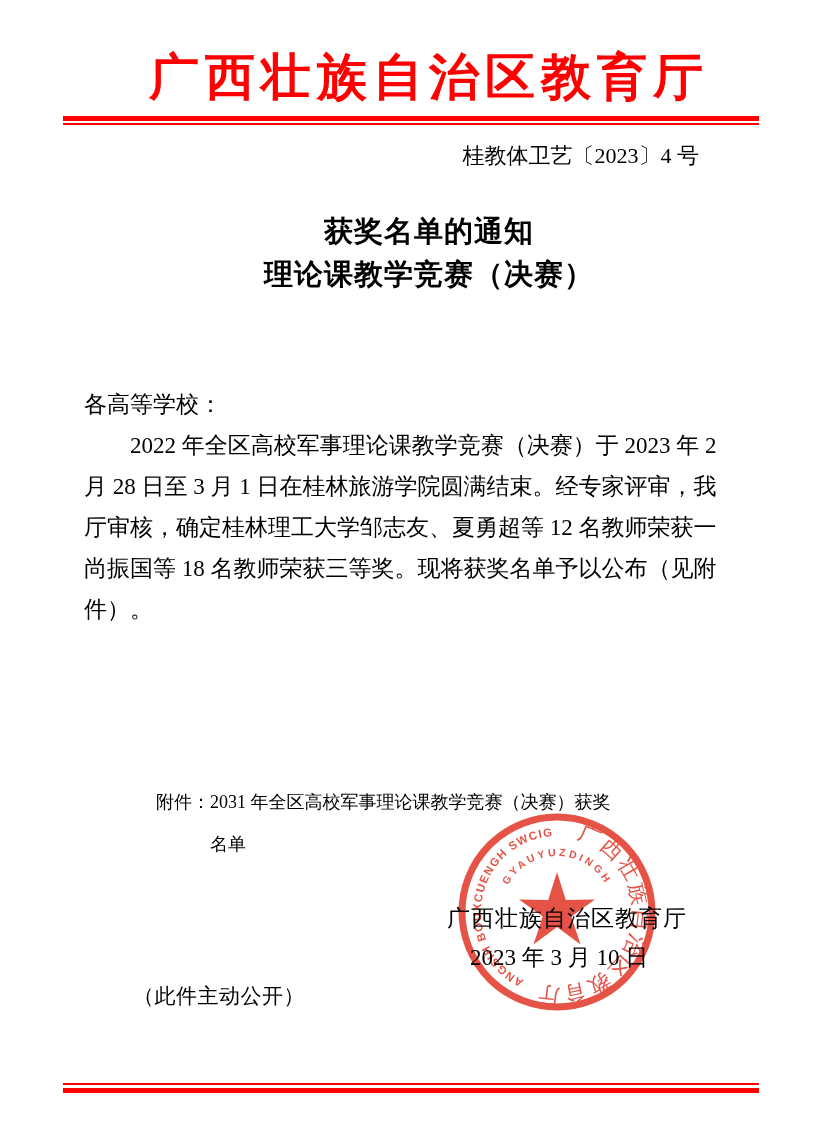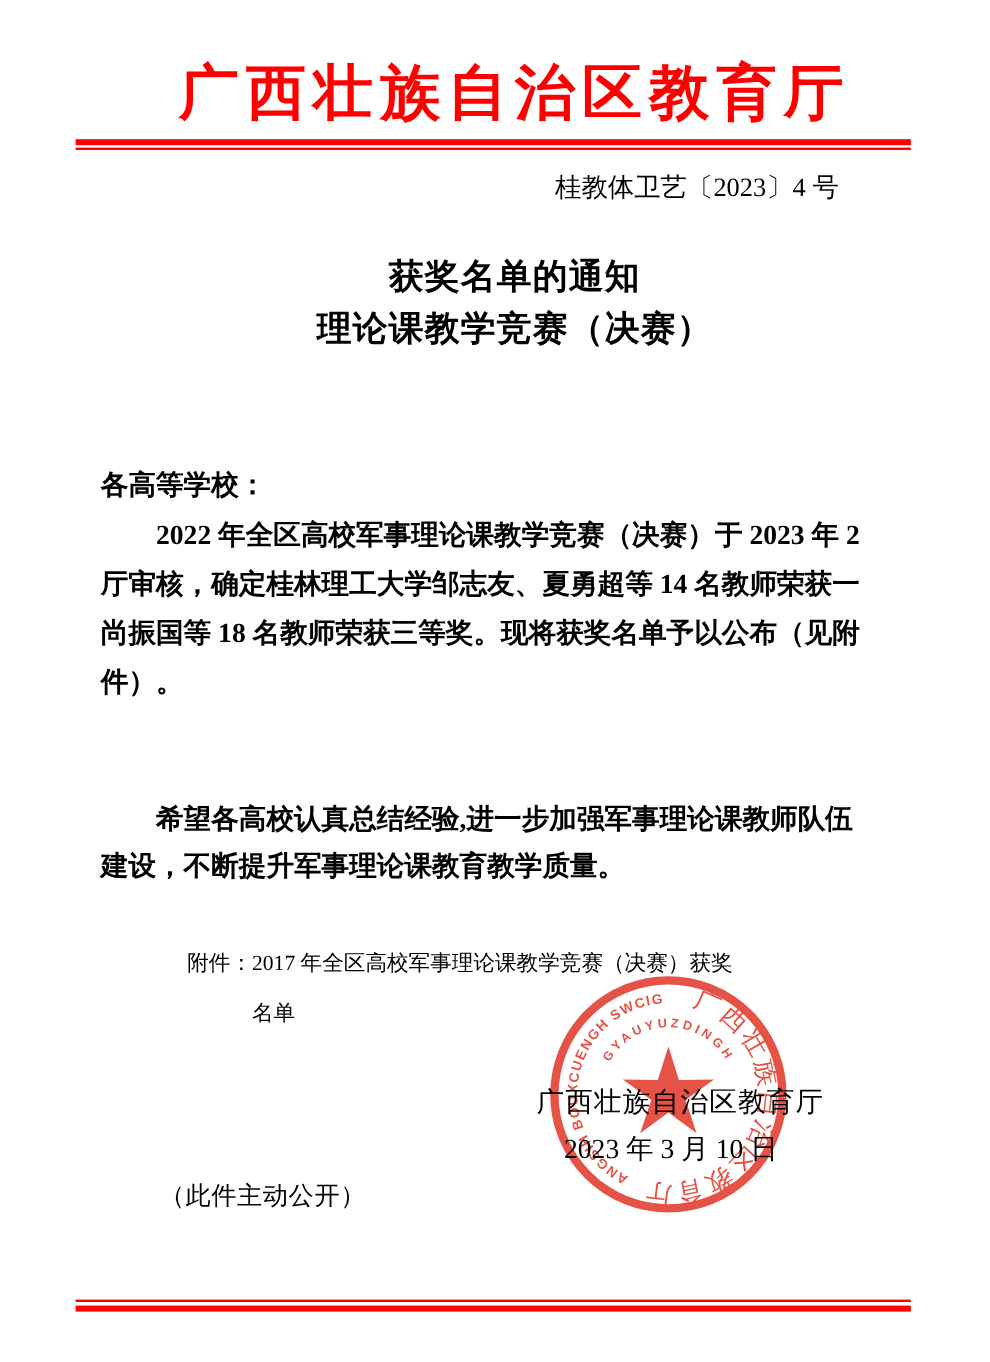--- a/index.html
+++ b/index.html
@@ -27,21 +27,21 @@
   .doc-number { position:absolute; top:141px; right:60px; font-size:22px; white-space:nowrap; }
 
   .title-block {
     position:absolute; left:63px; top:210px; width:732px; text-align:center;
     font-size:29px; font-weight:bold; line-height:43px; letter-spacing:1px;
   }
 
   .body-para { position:absolute; left:84px; width:692px; font-size:23px; }
   .para1 { top:384px; line-height:41px; }
   .para2 { top:663px; line-height:39px; }
-  .bline { white-space:nowrap;font-weight:bold; }
+  .bline { white-space:nowrap; }
 
   .attachment { position:absolute; left:156px; top:781px; display:flex; font-size:18px; line-height:42px; }
   .att-label { white-space:nowrap; }
   .att-lines div { white-space:nowrap; }
 
   .sig-name { position:absolute; left:447px; top:903px; font-size:23px; letter-spacing:1px; white-space:nowrap; }
   .sig-date { position:absolute; left:470px; top:942px; font-size:23px; white-space:nowrap; }
   .note { position:absolute; left:117px; top:982px; font-size:21px; letter-spacing:0.5px; white-space:nowrap;margin-left:16px; }
 
   .seal {
@@ -68,33 +68,30 @@
   <div class="doc-number">桂教体卫艺〔2023〕4 号</div>
 
   <div class="title-block">
     <div>获奖名单的通知</div>
     <div>理论课教学竞赛（决赛）</div>
   </div>
 
   <div class="body-para para1" id="body-para1">
       <div class="bline">各高等学校：</div>
       <div class="bline">　　2022 年全区高校军事理论课教学竞赛（决赛）于 2023 年 2</div>
-      <div class="bline">厅审核，确定桂林理工大学邹志友、夏勇超等 14 名教师荣获一</div>
+      <div class="bline">月 28 日至 3 月 1 日在桂林旅游学院圆满结束。经专家评审，我</div>
+      <div class="bline">厅审核，确定桂林理工大学邹志友、夏勇超等 12 名教师荣获一</div>
       <div class="bline">尚振国等 18 名教师荣获三等奖。现将获奖名单予以公布（见附</div>
       <div class="bline">件）。</div>
-    </div>
-  <div class="body-para para2" id="body-para2">
-      <div class="bline">　　希望各高校认真总结经验,进一步加强军事理论课教师队伍</div>
-      <div class="bline">建设，不断提升军事理论课教育教学质量。</div>
     </div>
 
   <div class="attachment">
     <div class="att-label">附件：</div>
     <div class="att-lines">
-      <div>2017 年全区高校军事理论课教学竞赛（决赛）获奖</div>
+      <div>2031 年全区高校军事理论课教学竞赛（决赛）获奖</div>
       <div>名单</div>
     </div>
   </div>
 
   <div class="sig-name">广西壮族自治区教育厅</div>
   <div class="sig-date">2023 年 3 月 10 日</div>
 
   <div class="note">（此件主动公开）</div>
 
   <svg class="seal" viewBox="0 0 204 204" xmlns="http://www.w3.org/2000/svg">

